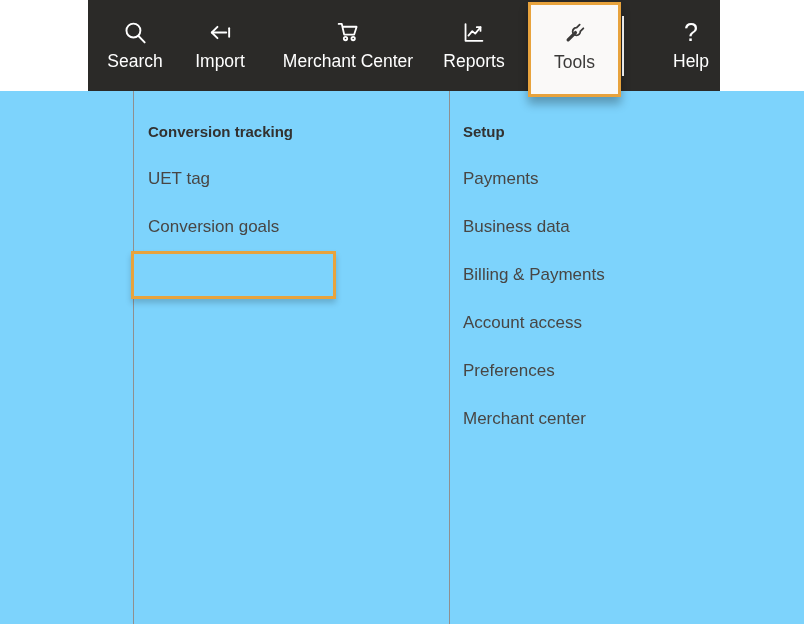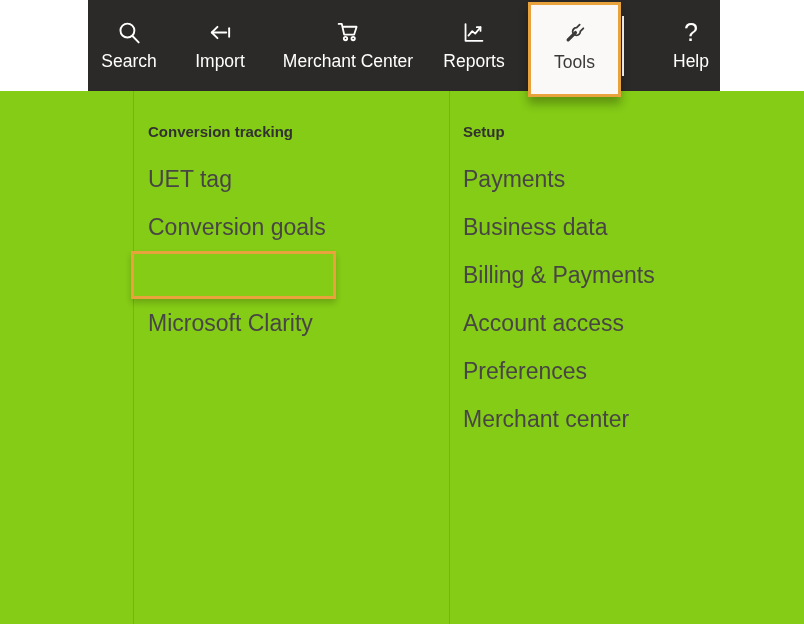--- a/index.html
+++ b/index.html
@@ -41,21 +41,21 @@
     line-height: 21px;
     white-space: nowrap;
   }
   .q-glyph {
     font-size: 25px;
     line-height: 27px;
     font-weight: 400;
     display: block;
     text-align: center;
   }
-  .pos-search  { left: 41px; }
+  .pos-search  { left: 47px; }
   .pos-import  { left: 132px; }
   .pos-merchant{ left: 260px; }
   .pos-reports { left: 386px; }
   .pos-help    { left: 603px; }
 
   .tools-box {
     position: absolute;
     left: 431px; top: 2px;
     width: 93px; height: 95px;
     box-sizing: border-box;
@@ -79,21 +79,21 @@
     left: 534px; top: 16px;
     width: 2px; height: 60px;
     background: #ffffff;
   }
 
   
   .menu-panel {
     position: absolute;
     left: 0; top: 91px;
     width: 804px; height: 533px;
-    background: #84cc16;
+    background: #7dd3fc;
   }
   .menu-col-left {
     position: absolute;
     left: 133px; top: 0; bottom: 0;
     width: 317px;
     box-sizing: border-box;
     border-left: 1px solid #8f8f8f;
     border-right: 1px solid #8f8f8f;
     padding-top: 16px;
   }
@@ -112,21 +112,21 @@
     cursor: pointer;
   }
   .menu-col-right .menu-row { padding-left: 12px; }
   .menu-row.header-row { cursor: default; }
   .menu-header-text {
     font-size: 15px;
     font-weight: 600;
     color: #323130;
   }
   .menu-item-text {
-    font-size: 23px;
+    font-size: 17px;
     font-weight: 400;
     color: #484644;
     white-space: nowrap;
   }
   .orange-box {
     position: absolute;
     left: -3px; top: 0;
     width: 205px; height: 48px;
     box-sizing: border-box;
     border: 3px solid #e8a33d;
@@ -216,23 +216,20 @@
       </div>
       <div class="menu-row">
         <span class="menu-item-text">UET tag</span>
       </div>
       <div class="menu-row">
         <span class="menu-item-text">Conversion goals</span>
       </div>
       <div class="menu-row">
         <div class="orange-box"></div>
       </div>
-      <div class="menu-row">
-        <span class="menu-item-text">Microsoft Clarity</span>
-      </div>
     </div>
 
     <div class="menu-col-right">
       <div class="menu-row header-row">
         <span class="menu-header-text">Setup</span>
       </div>
       <div class="menu-row">
         <span class="menu-item-text">Payments</span>
       </div>
       <div class="menu-row">

